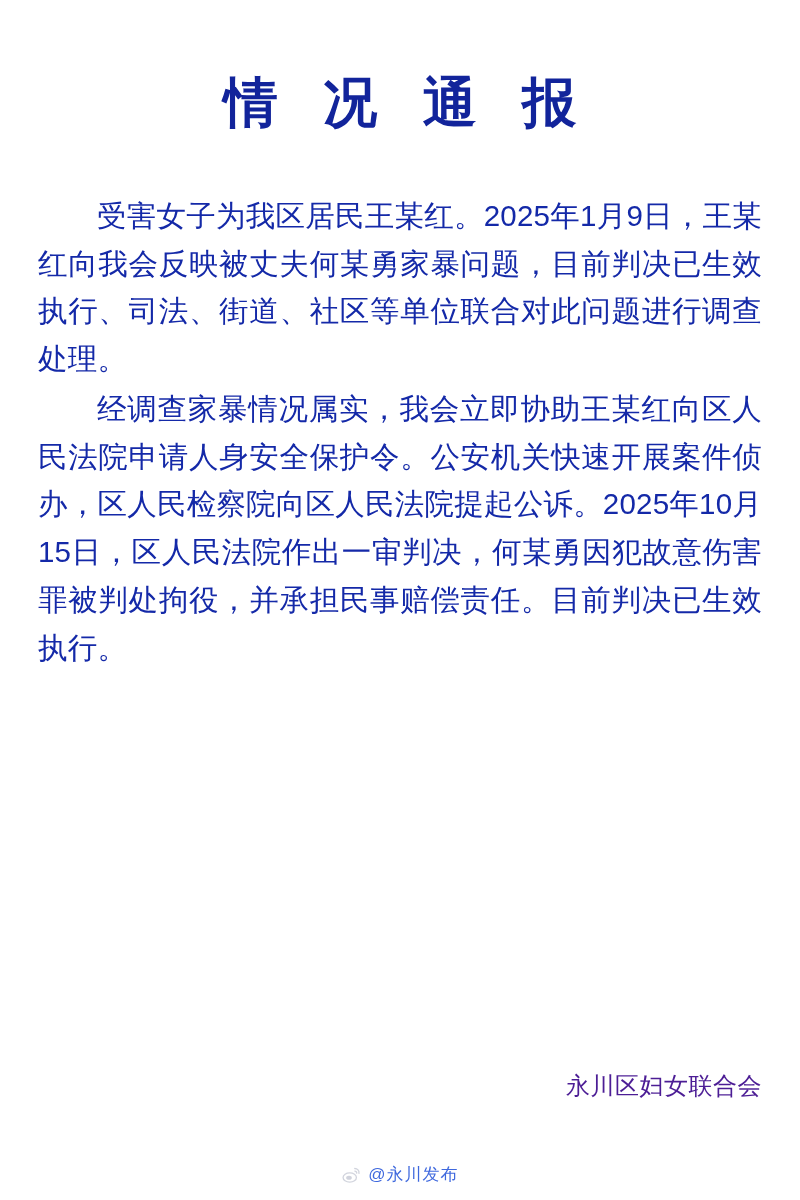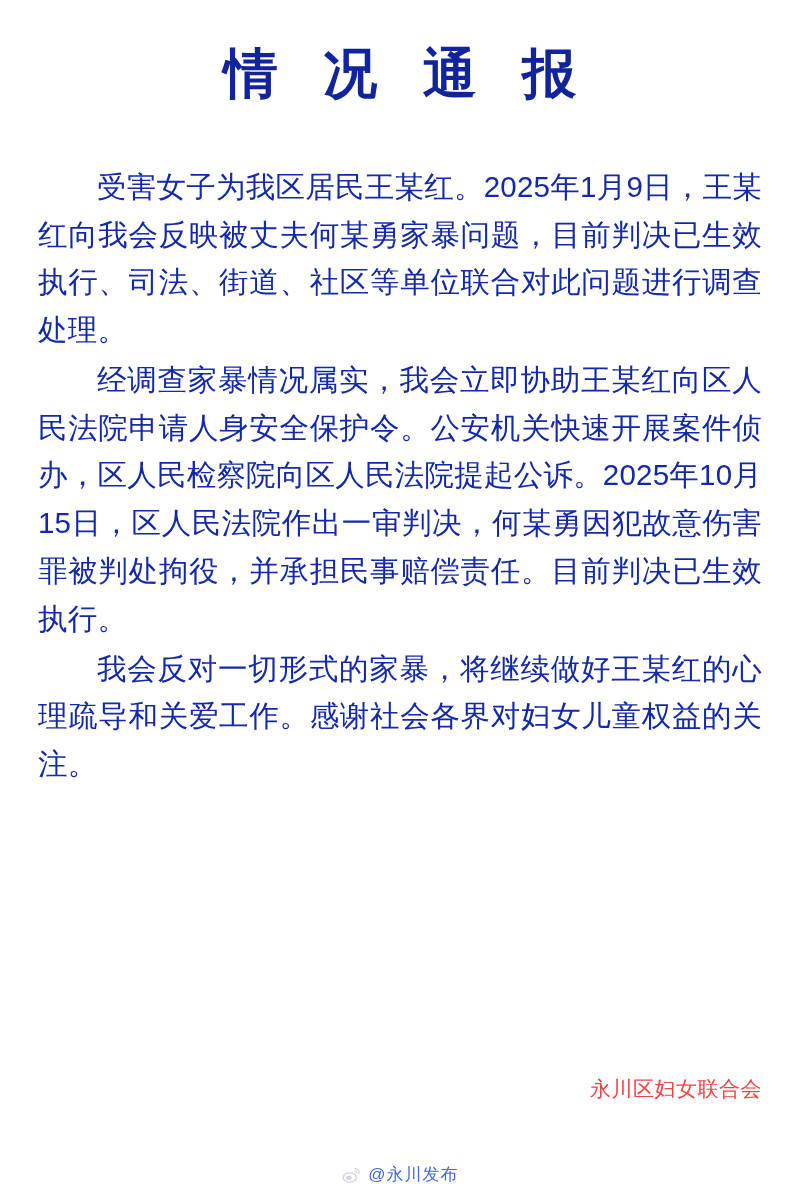--- a/index.html
+++ b/index.html
@@ -12,21 +12,21 @@
     background: #ffffff;
     font-family: "Liberation Sans", sans-serif;
     color: #12249b;
     position: relative;
     overflow: hidden;
   }
   .page {
     width: 800px;
     height: 1200px;
     box-sizing: border-box;
-    padding: 36px 38px 0 38px;
+    padding: 65px 38px 0 38px;
     position: relative;
   }
   .doc-title {
     text-align: center;
     font-family: "Liberation Serif", serif;
     font-weight: bold;
     font-size: 54px;
     letter-spacing: 16px;
     color: #12249b;
     margin: 6px 0 0 0;
@@ -47,23 +47,23 @@
     letter-spacing: 0.2px;
     font-family: "Liberation Sans", sans-serif;
   }
   .signature {
     position: absolute;
     right: 38px;
     bottom: 96px;
     text-align: right;
   }
   .sig-line {
-    font-size: 21px;
+    font-size: 24px;
     line-height: 1.5;
-    color: #ef4444;
+    color: #4c1d95;
     letter-spacing: 0.5px;
   }
   .watermark {
     position: absolute;
     left: 0;
     right: 0;
     bottom: 14px;
     display: flex;
     align-items: center;
     justify-content: center;
@@ -85,21 +85,20 @@
 </head>
 <body>
 
 <div class="page">
 
   <h1 class="doc-title">情 况 通 报</h1>
 
   <div class="body-block">
     <p class="para">受害女子为我区居民王某红。2025年1月9日，王某红向我会反映被丈夫何某勇家暴问题，目前判决已生效执行、司法、街道、社区等单位联合对此问题进行调查处理。</p>
     <p class="para">经调查家暴情况属实，我会立即协助王某红向区人民法院申请人身安全保护令。公安机关快速开展案件侦办，区人民检察院向区人民法院提起公诉。2025年10月15日，区人民法院作出一审判决，何某勇因犯故意伤害罪被判处拘役，并承担民事赔偿责任。目前判决已生效执行。</p>
-    <p class="para">我会反对一切形式的家暴，将继续做好王某红的心理疏导和关爱工作。感谢社会各界对妇女儿童权益的关注。</p>
   </div>
 
   <div class="signature">
     <div class="sig-line">永川区妇女联合会</div>
   </div>
 
   <div class="watermark">
     <span class="wm-icon">
       <svg viewBox="0 0 24 24" width="20" height="20" aria-hidden="true">
         <ellipse cx="10.5" cy="15" rx="8" ry="5.6" fill="none" stroke="#9aa0b4" stroke-width="1.6"></ellipse>

